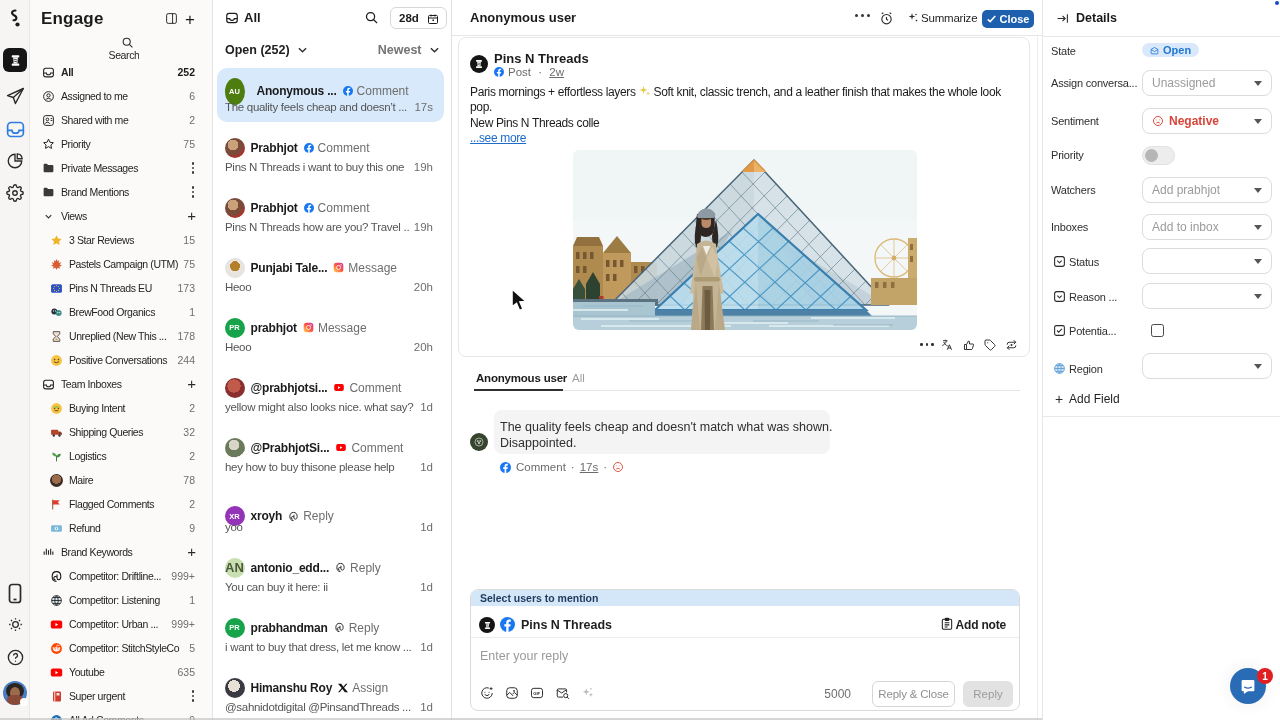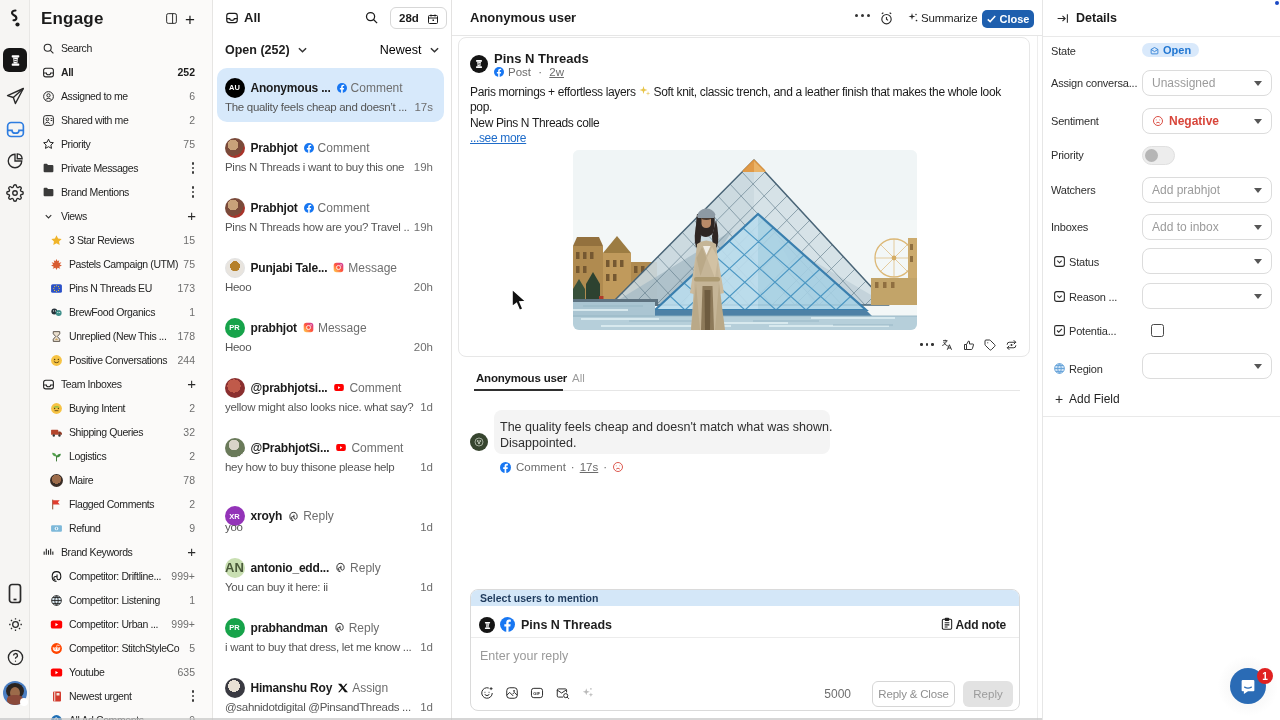--- a/index.html
+++ b/index.html
@@ -114,21 +114,21 @@
 <div id="side">
   <h1>Engage</h1>
   <div class="abs" style="left:135px;top:12px;">
     <svg width="13" height="13" viewBox="0 0 24 24" fill="none" stroke="#2a2a2a" stroke-width="1.8">
         <rect x="3" y="3" width="18" height="18" rx="3"></rect>
         <path d="M14 3v18"></path>
       </svg>
   </div>
   <div class="abs" style="left:155px;top:10px;font-size:17px;color:#1b1b1b;font-weight:400;">+</div>
   <div id="rows">
-      <div class="srow" style="top:36px;">
+      <div class="srow" style="top:36px;flex-direction:column;">
         <span class="sic">
           <svg width="13" height="13" viewBox="0 0 24 24" fill="none" stroke="#2a2a2a" stroke-width="2">
             <circle cx="10.5" cy="10.5" r="6.5"></circle>
             <path d="M15.5 15.5L21 21"></path>
           </svg>
         </span>
         <span class="lbl">Search</span>
       </div>
       <div class="srow" style="top:60px;">
         <span class="sic">
@@ -420,21 +420,21 @@
         <span class="cnt">635</span>
       </div>
       <div class="srow" style="top:684px;">
         <span class="sic2">
           <svg width="12" height="13" viewBox="0 0 24 24">
             <rect x="4" y="2" width="16" height="20" rx="2" fill="#d23b2e"></rect>
             <rect x="6.5" y="2" width="2" height="20" fill="#f2e8e0"></rect>
             <rect x="11" y="5" width="6" height="5" rx="1" fill="#f2e8e0"></rect>
           </svg>
         </span>
-        <span class="lbl">Newest urgent</span>
+        <span class="lbl">Super urgent</span>
         <span class="kebab">
           <i></i>
           <i></i>
           <i></i>
         </span>
       </div>
       <div class="srow" style="top:708px;">
         <span class="sic2">
           <svg width="13" height="13" viewBox="0 0 24 24">
             <circle cx="12" cy="12" r="10" fill="#1f6fb5"></circle>
@@ -467,30 +467,30 @@
         <rect x="3" y="5" width="18" height="16" rx="2"></rect>
         <path d="M8 3v4M16 3v4M3 10h18"></path>
         <rect x="11" y="13" width="3" height="3" fill="#1b1b1b" stroke="none"></rect>
       </svg>
   </div>
   <div class="abs" style="left:12px;top:43px;font-size:12.5px;font-weight:bold;color:#202020;">Open (252)
     <svg style="display:inline-block;vertical-align:1px;margin-left:5px;" width="9" height="6" viewBox="0 0 10 6" fill="none" stroke="#333" stroke-width="1.6">
         <path d="M1 1l4 4 4-4"></path>
       </svg>
   </div>
-  <div class="abs" style="right:12px;top:43px;font-size:12.5px;font-weight:normal;color:#000000;margin-left:28px;">Newest
+  <div class="abs" style="right:12px;top:43px;font-size:12.5px;font-weight:bold;color:#737373;margin-left:28px;">Newest
     <svg style="display:inline-block;vertical-align:1px;margin-left:5px;" width="9" height="6" viewBox="0 0 10 6" fill="none" stroke="#333" stroke-width="1.6">
         <path d="M1 1l4 4 4-4"></path>
       </svg>
   </div>
   <div id="items">
       <div style="position:absolute;left:4px;top:68px;width:227px;height:54px;background:#d7e9fb;border-radius:10px;"></div>
       <div style="position:absolute;left:11.5px;top:77.5px;display:flex;align-items:center;">
-    <div style="width:20px;height:20px;border-radius:50%;background:#000000;color:#fff;font-size:7.5px;font-weight:bold;display:flex;align-items:center;justify-content:center;">AU</div>
-    <span style="margin-left:6px;font-size:12px;font-weight:bold;color:#1b1b1b;white-space:nowrap;letter-spacing:-0.2px;">Anonymous ...</span>
+    <div style="width:20px;height:27px;border-radius:50%;background:#4d7c0f;color:#fff;font-size:7.5px;font-weight:bold;display:flex;align-items:center;justify-content:center;">AU</div>
+    <span style="margin-left:12px;font-size:12px;font-weight:bold;color:#1b1b1b;white-space:nowrap;letter-spacing:-0.2px;">Anonymous ...</span>
     <span style="margin-left:6px;display:flex;">
           <svg width="10" height="10" viewBox="0 0 24 24">
             <circle cx="12" cy="12" r="12" fill="#1877f2"></circle>
             <path d="M16.5 15.3l.6-3.6h-3.4V9.3c0-1 .5-1.9 2-1.9h1.6V4.3S15.9 4 14.6 4c-2.8 0-4.6 1.7-4.6 4.8v2.9H6.9v3.6H10V24h3.7v-8.7Z" fill="#fff"></path>
           </svg>
         </span>
     <span style="margin-left:4px;font-size:12px;color:#6e6e6e;">Comment</span>
   </div>
   <div style="position:absolute;left:12px;top:101px;width:200px;font-size:11.5px;letter-spacing:-0.3px;color:#555;white-space:nowrap;overflow:hidden;">The quality feels cheap and doesn’t ...</div>
   <div style="position:absolute;right:18px;top:101px;font-size:11.5px;color:#6e6e6e;background:#d7e9fb;padding-left:4px;">17s</div>

